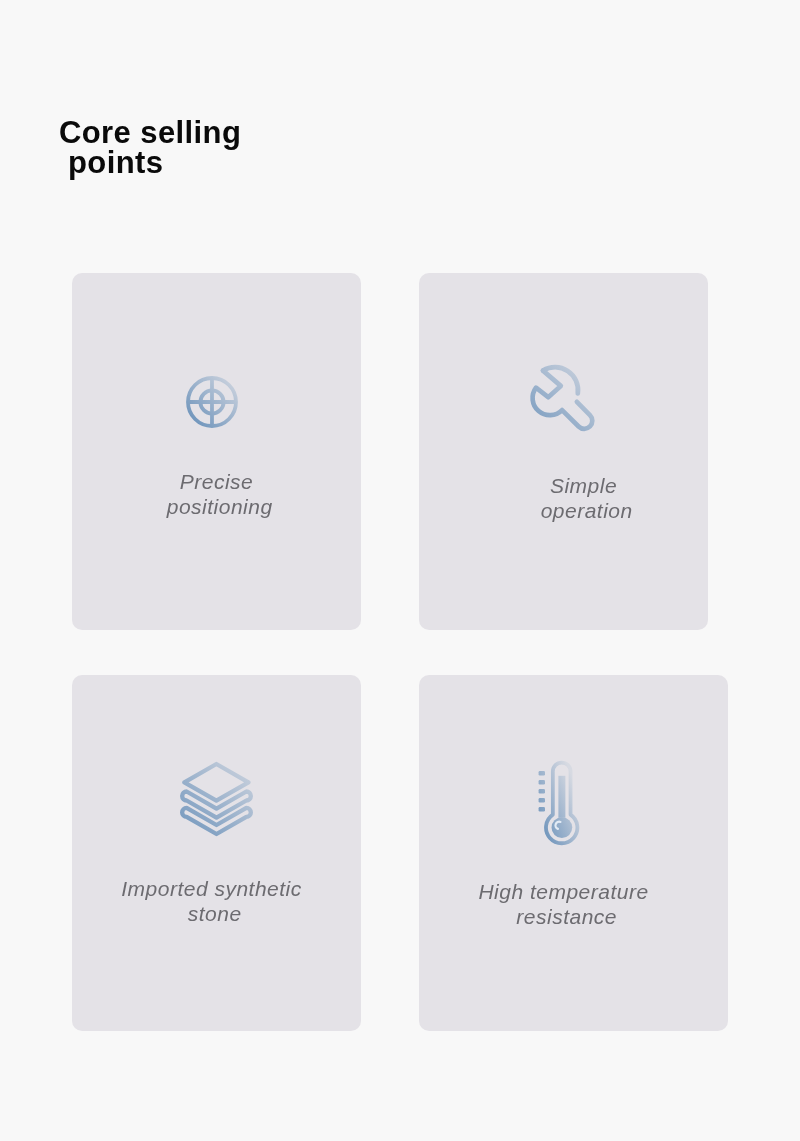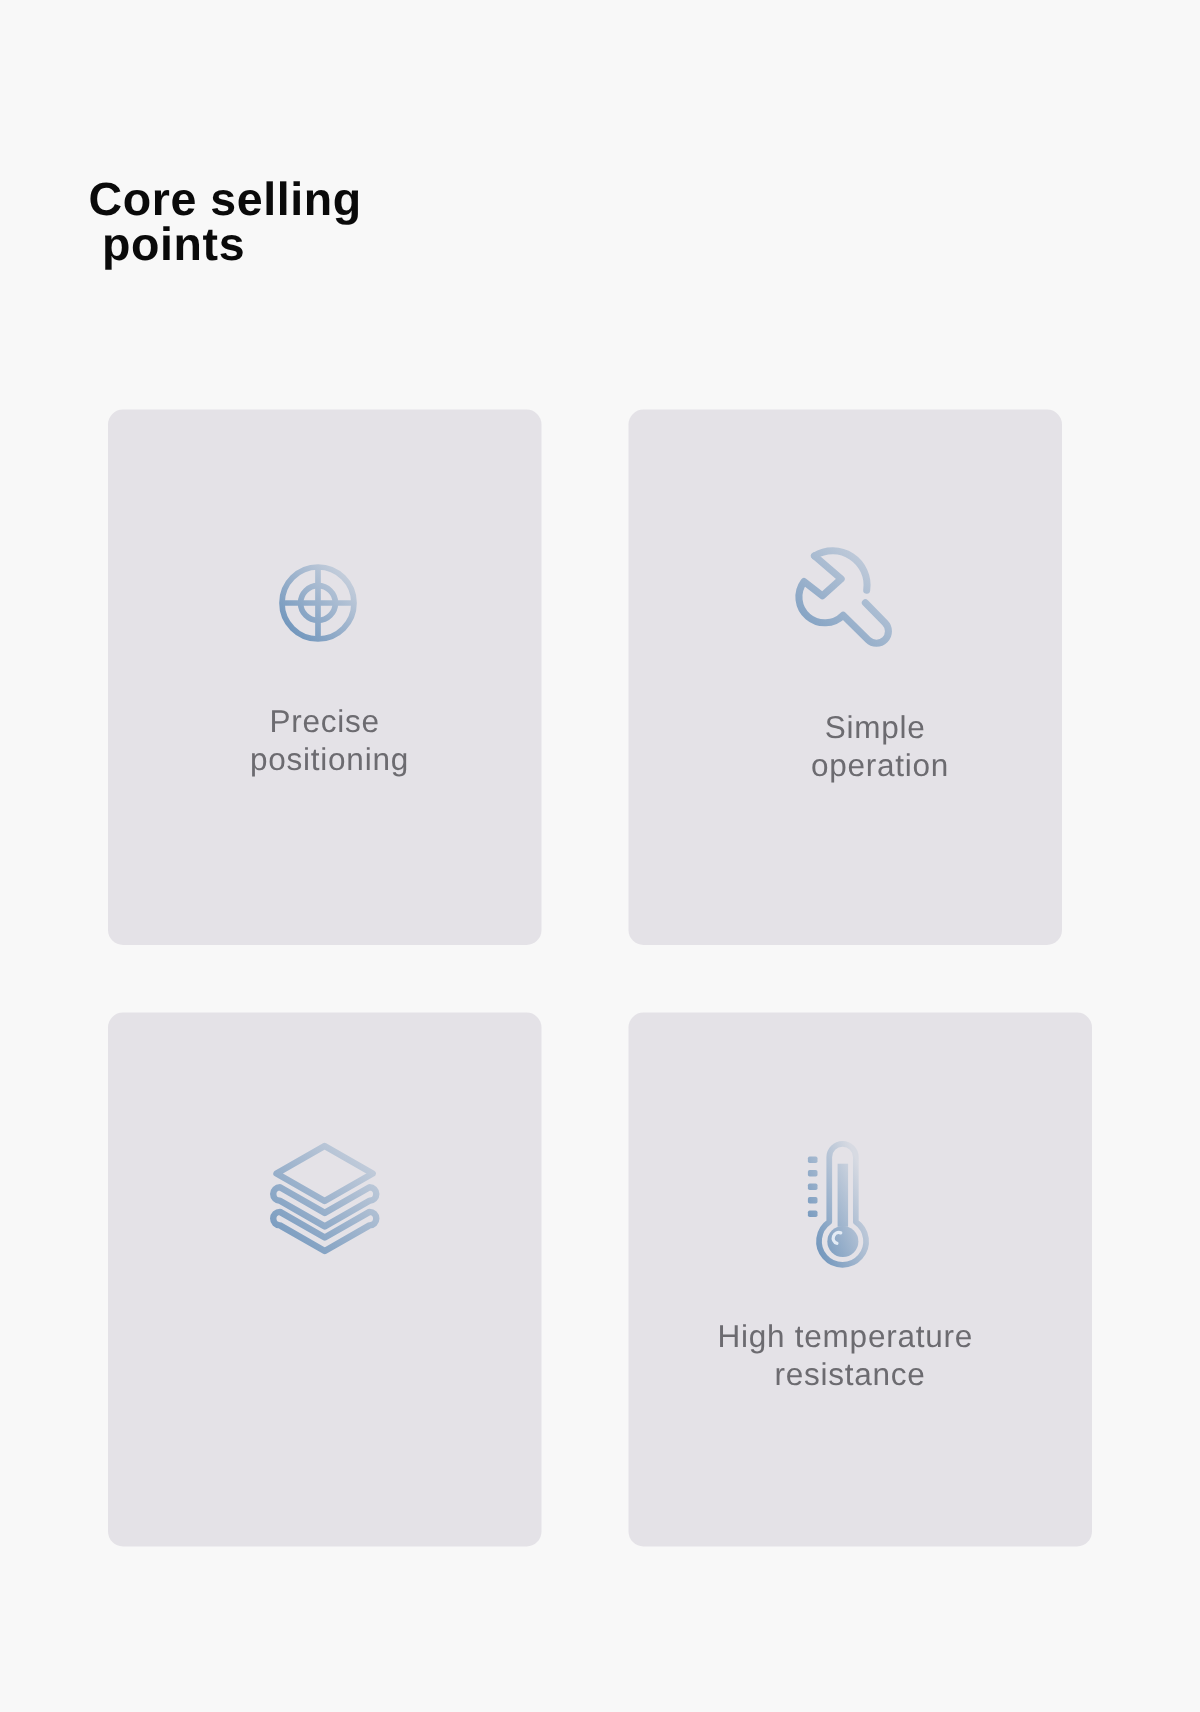--- a/index.html
+++ b/index.html
@@ -26,20 +26,21 @@
     line-height: 30px;
     white-space: pre;
   }
 
   .card {
     position: absolute;
     width: 289px;
     height: 357px;
     background: #e4e2e7;
     border-radius: 10px;
+    font-style: italic;
   }
   .card-1 { left: 72px;  top: 273px; }
   .card-2 { left: 419px; top: 273px; }
   .card-3 { left: 72px;  top: 675px; height: 356px; }
   .card-4 { left: 419px; top: 675px; height: 356px; padding-left: 20px; }
 
   .icon-wrap { position: absolute; }
   .icon-wrap svg { display: block; }
 
   .card-label {
@@ -124,20 +125,22 @@
             <stop offset="100%" stop-color="#5f8ab6"></stop>
           </linearGradient>
         </defs>
         <g fill="none" stroke="url(#gradLayers)" stroke-width="4.3" stroke-linecap="round" stroke-linejoin="round">
           <path d="M37.4 6 L69.45 24.35 L37.4 42.7 L5.35 24.35 Z"></path>
           <path d="M7.65 33.5 L37.5 50.6 L67.35 33.5 A4.5 4.5 0 0 1 67.35 42.5 L37.5 59.6 L7.65 42.5 A4.5 4.5 0 0 1 7.65 33.5 Z"></path>
           <path d="M7.65 49.9 L37.5 67 L67.35 49.9 A4.5 4.5 0 0 1 67.35 58.9 L37.5 76 L7.65 58.9 A4.5 4.5 0 0 1 7.65 49.9 Z"></path>
         </g>
       </svg>
     </div>
+    <div class="card-label">Imported synthetic
+ stone</div>
   </div>
 
   <div class="card card-4">
     <div class="icon-wrap">
       <svg width="46" height="92" viewBox="0 0 46 92">
         <defs>
           <linearGradient id="gradTherm" gradientUnits="userSpaceOnUse" x1="37" y1="26" x2="-16" y2="49">
             <stop offset="0%" stop-color="#d7dae2"></stop>
             <stop offset="100%" stop-color="#5f8ab6"></stop>
           </linearGradient>

